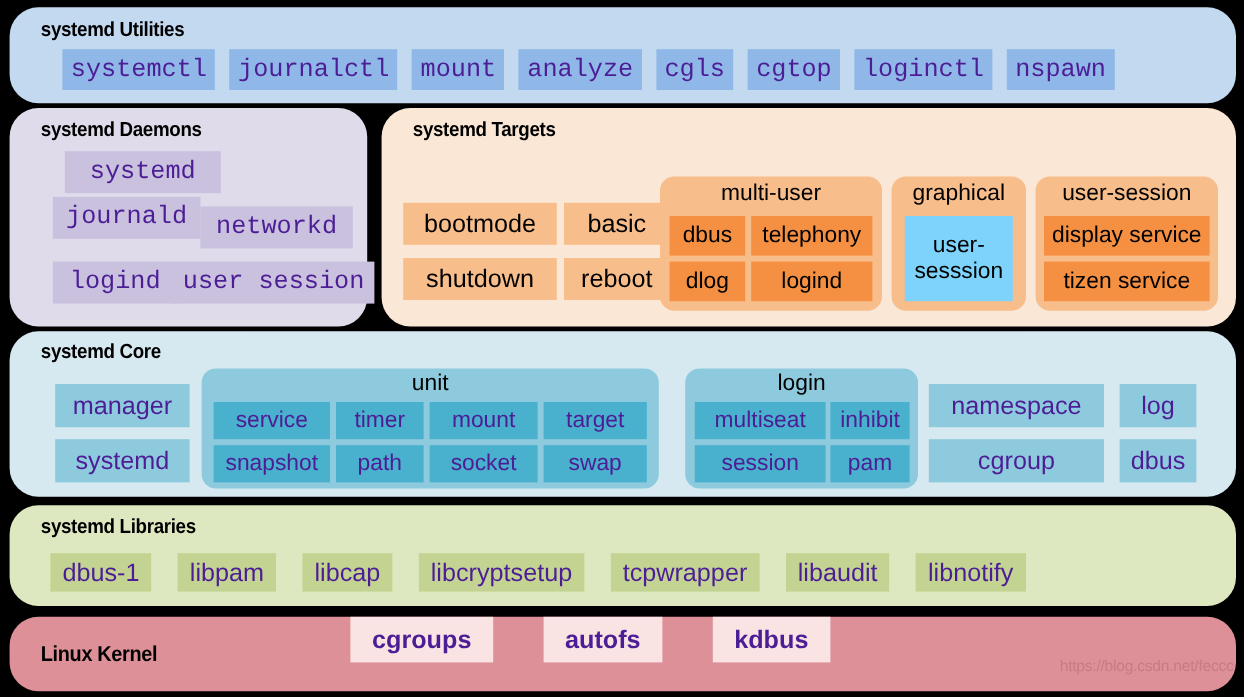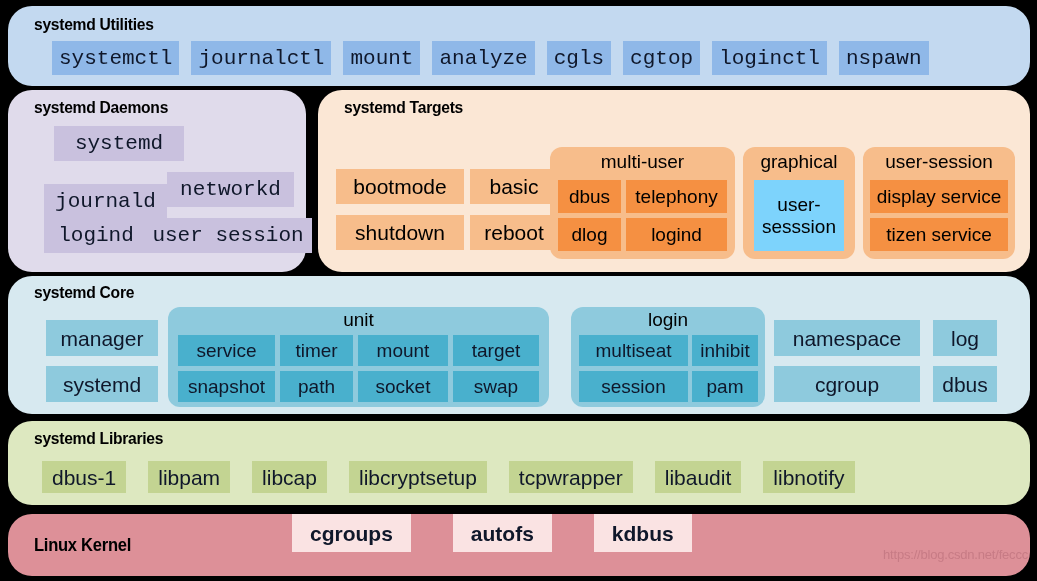--- a/index.html
+++ b/index.html
@@ -29,21 +29,21 @@
     transform: scaleX(0.92);
     transform-origin: left center;
     white-space: nowrap;
   }
 
   
   .chip {
     display: flex;
     align-items: center;
     justify-content: center;
-    color: #0f172a;
+    color: #4c1d95;
     white-space: nowrap;
     line-height: 1;
   }
   .chip.mono { font-family: "Liberation Mono", monospace; }
 
   
   .group {
     position: absolute;
     border-radius: 12px;
     display: flex;
@@ -78,21 +78,21 @@
     background: #e0dbeb;
   }
   #daemons .panel-title { position: absolute; left: 26px; top: 8px; }
   #daemons .chip {
     background: #c9c1de;
     font-family: "Liberation Mono", monospace;
     font-size: 21px; height: 35px; padding: 0 8px;
     position: absolute;
   }
   #d-systemd { left: 46px; top: 36px; width: 130px; }
-  #d-journald { left: 36px; top: 94px; width: 123px; }
+  #d-journald { left: 36px; top: 74px; width: 123px; }
   #d-networkd { left: 159px; top: 82px; width: 127px; }
   #d-logind   { left: 36px; top: 128px; width: 104px; }
   #d-usersess { left: 136px; top: 128px; width: 168px; }
 
   
   #targets {
     left: 318px; top: 90px; width: 712px; height: 182px;
     background: #fbe7d5;
   }
   #targets .panel-title { position: absolute; left: 26px; top: 8px; }

